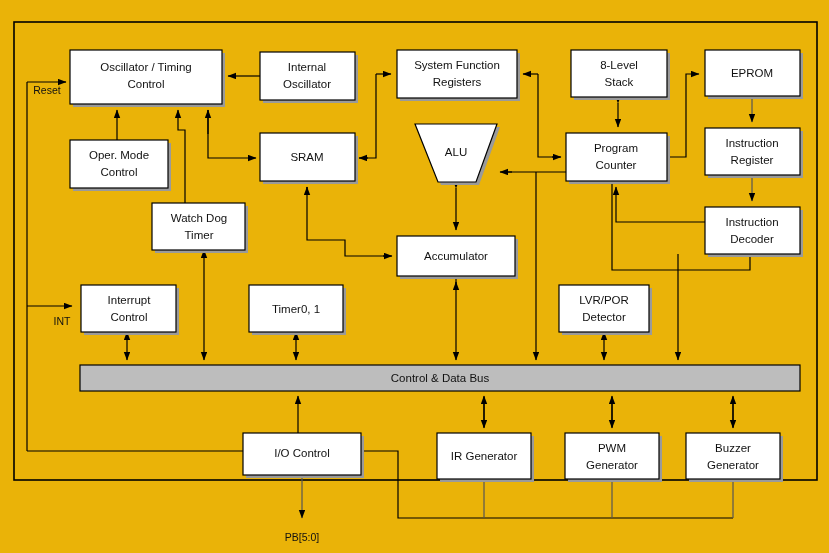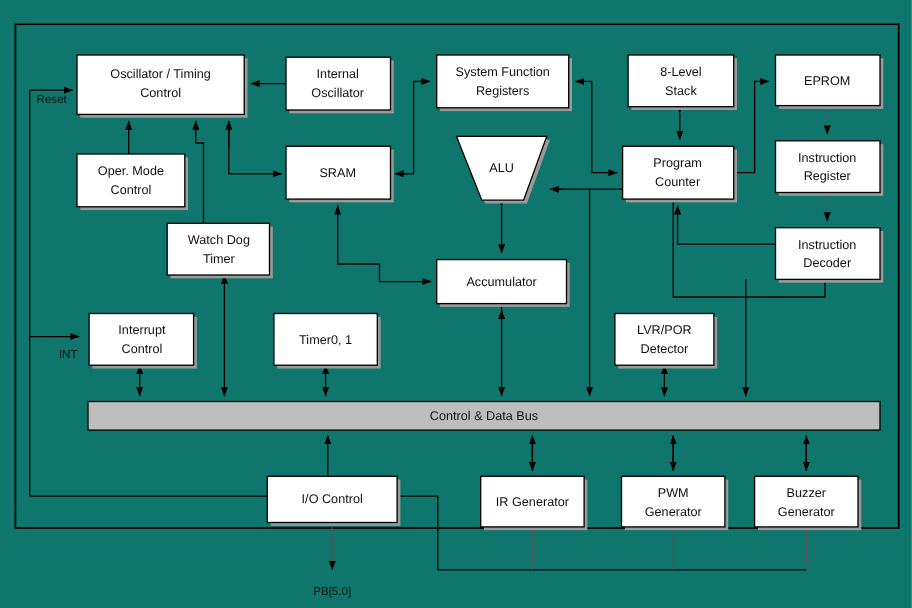--- a/index.html
+++ b/index.html
@@ -1,17 +1,17 @@
 <!DOCTYPE html>
 <html><head>
 <meta charset="utf-8">
 <style>
   html,body{margin:0;padding:0;background:#ffffff;}
   body{font-family:"Liberation Sans",sans-serif;}
-  #stage{position:relative;width:829px;height:553px;background:#0f766e;overflow:hidden;text-align:right;}
+  #stage{position:relative;width:829px;height:553px;background:#eab308;overflow:hidden;text-align:right;}
   svg{position:absolute;left:0;top:0;width:829px;height:553px;}
   .blk{fill:#ffffff;stroke:#000000;stroke-width:1.2;}
   .blkshadow{fill:#9a9a9a;stroke:none;}
   .bus{fill:#bdbdbd;stroke:#000000;stroke-width:1.2;}
   .wire{stroke:#000000;stroke-width:1.2;fill:none;}
   .wiregray{stroke:#555555;stroke-width:1.2;fill:none;}
   .frame{fill:none;stroke:#000000;stroke-width:1.6;}
   .lbl{font-family:"Liberation Sans",sans-serif;font-size:11.5px;fill:#111;text-anchor:middle;dominant-baseline:middle;}
   .lbl2{font-family:"Liberation Sans",sans-serif;font-size:11.5px;fill:#111;text-anchor:middle;}
   .sml{font-family:"Liberation Sans",sans-serif;font-size:10.5px;fill:#111;text-anchor:middle;}

